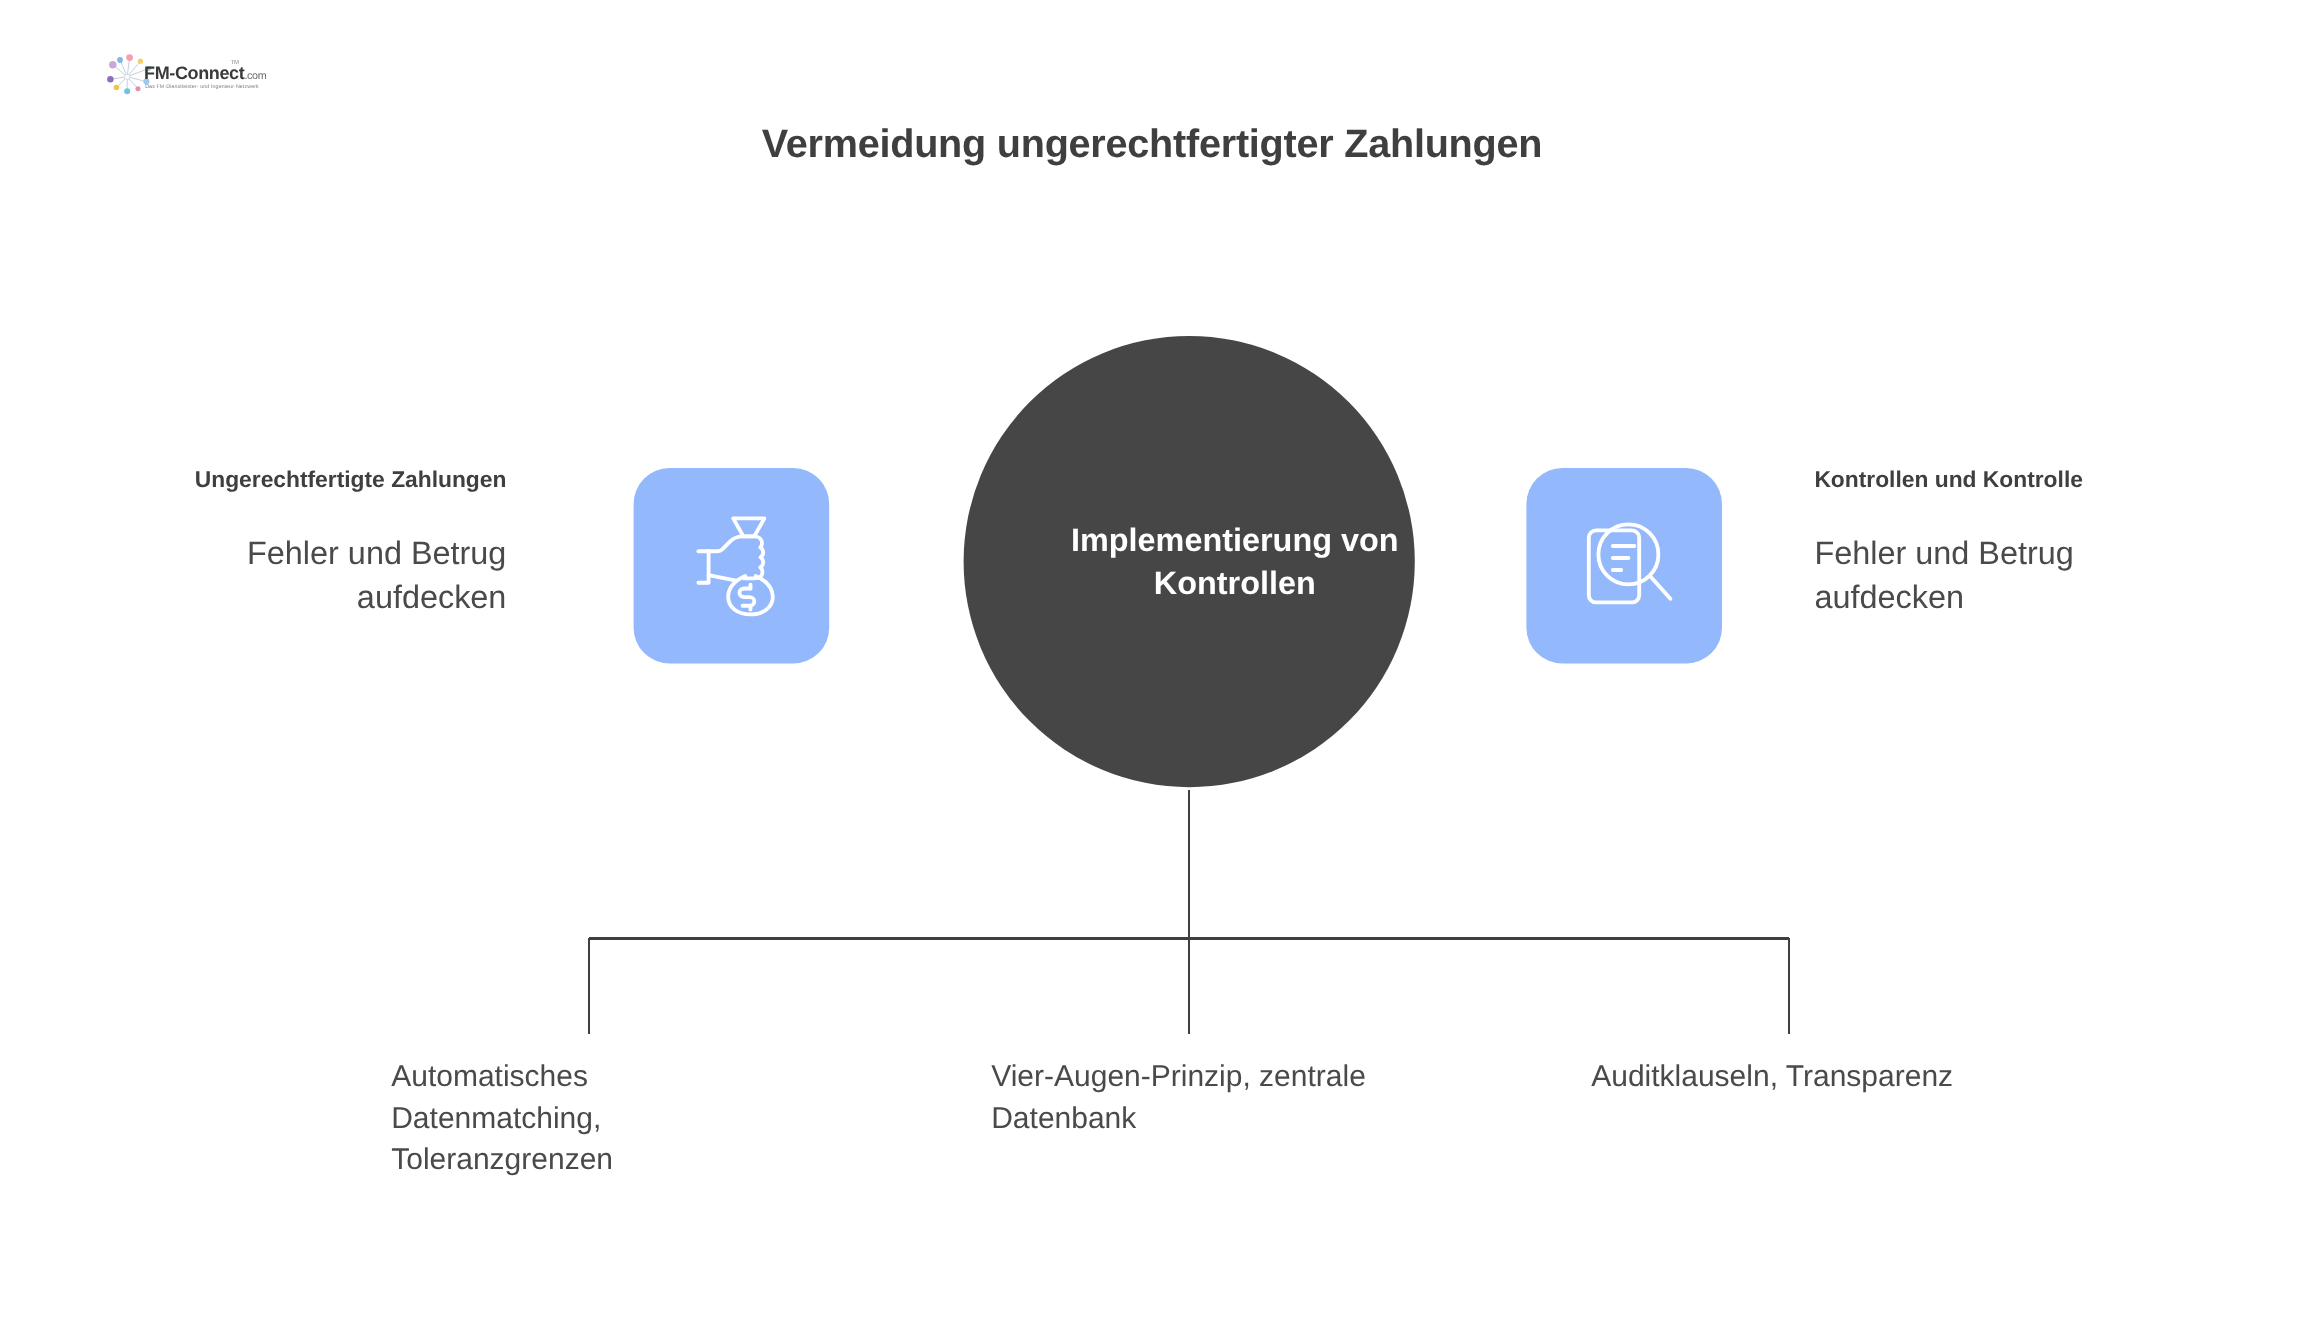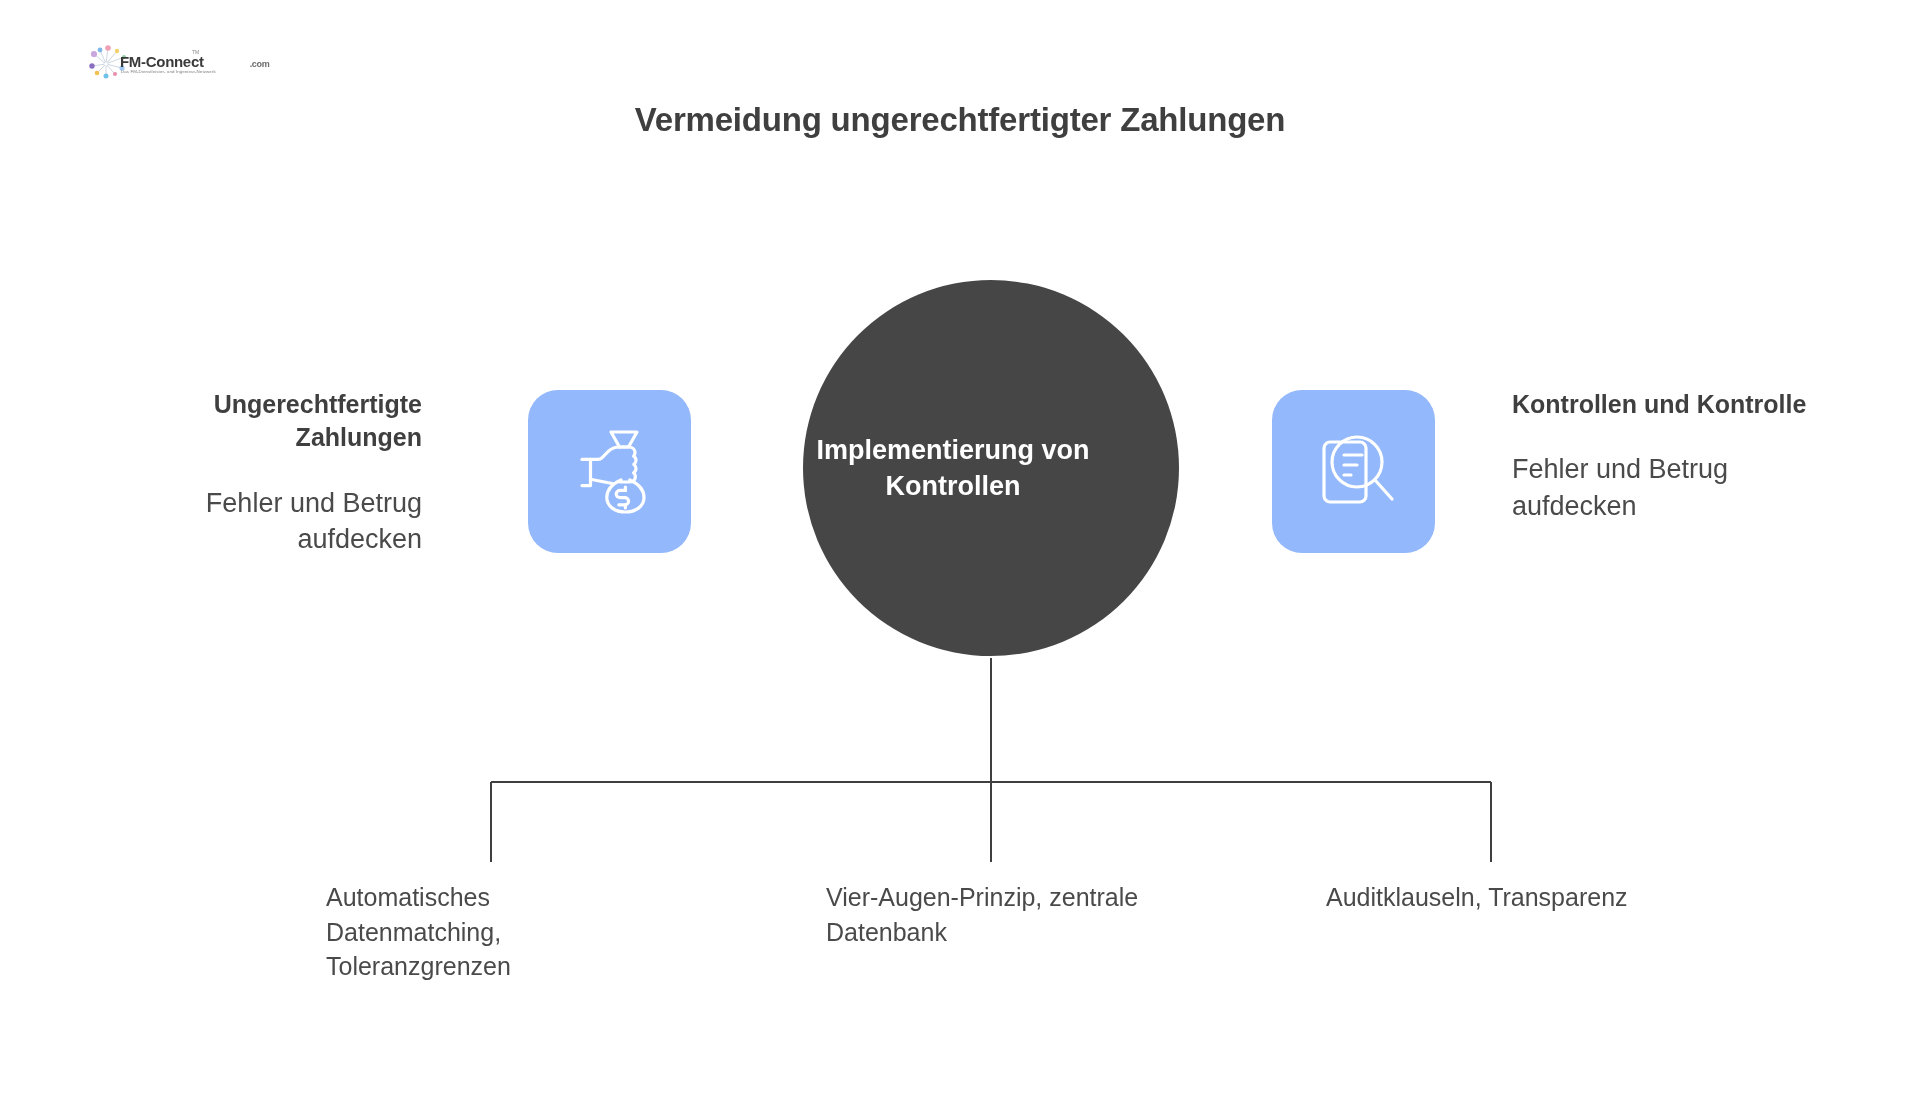--- a/index.html
+++ b/index.html
@@ -41,23 +41,22 @@
     top: 14px;
     font-size: 15px;
     font-weight: bold;
     color: #3a3a3a;
     letter-spacing: -0.3px;
     white-space: nowrap;
     line-height: 1;
   }
   .logo-text .dotcom {
     font-size: 9px;
-    font-weight: bold;
+    font-weight: normal;
     color: #6a6a6a;
-    padding-left: 46px;
   }
   .logo-tm {
     position: absolute;
     left: 108px;
     top: 10px;
     font-size: 5px;
     color: #8a8a8a;
     line-height: 1;
   }
   .logo-tagline {
@@ -94,21 +93,21 @@
     left: 92px;
     top: 388px;
     text-align: right;
   }
   .side-right {
     left: 1512px;
     top: 388px;
     text-align: left;
   }
   .side-heading {
-    font-size: 25px;
+    font-size: 19px;
     font-weight: bold;
     color: #3f3f3f;
     line-height: 1.33;
   }
   .side-body {
     margin-top: 30px;
     font-size: 27px;
     font-weight: normal;
     color: #4a4a4a;
     line-height: 1.36;
@@ -136,21 +135,21 @@
   .center-circle {
     position: absolute;
     left: 803px;
     top: 280px;
     width: 376px;
     height: 376px;
     border-radius: 50%;
     background: #464646;
     display: flex;
     align-items: center;
-    justify-content: flex-start;
+    justify-content: flex-end;
   }
   .center-label {
     width: 300px;
     text-align: center;
     font-size: 27px;
     font-weight: bold;
     color: #ffffff;
     line-height: 1.34;
   }
 

